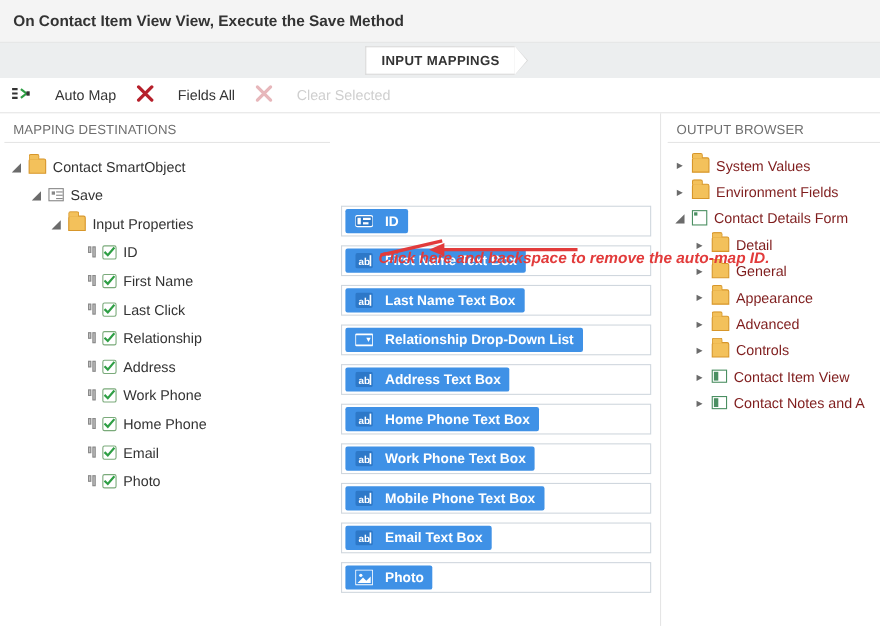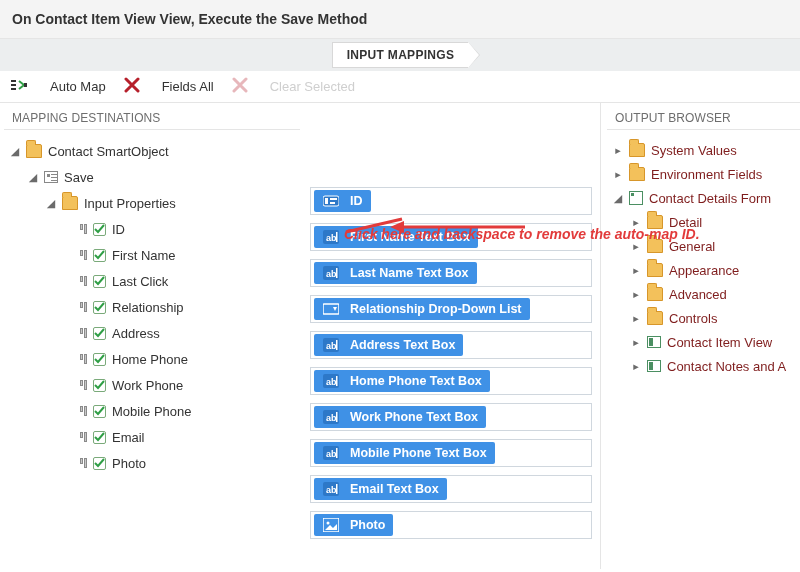--- a/index.html
+++ b/index.html
@@ -216,47 +216,34 @@
               <span class="expander none">◢</span>
               <span class="prop-icon">
                 <span></span>
                 <span></span>
               </span>
               <span class="chk">
                 <svg width="11" height="11">
                   <path d="M1 5 L4 8 L10 1" stroke="#2f9f45" stroke-width="2" fill="none"></path>
                 </svg>
               </span>
+              <span class="label">Work Phone</span>
+            </div>
+            <div class="tree-row indent3">
+              <span class="expander none">◢</span>
+              <span class="prop-icon">
+                <span></span>
+                <span></span>
+              </span>
+              <span class="chk">
+                <svg width="11" height="11">
+                  <path d="M1 5 L4 8 L10 1" stroke="#2f9f45" stroke-width="2" fill="none"></path>
+                </svg>
+              </span>
               <span class="label">Home Phone</span>
-            </div>
-            <div class="tree-row indent3">
-              <span class="expander none">◢</span>
-              <span class="prop-icon">
-                <span></span>
-                <span></span>
-              </span>
-              <span class="chk">
-                <svg width="11" height="11">
-                  <path d="M1 5 L4 8 L10 1" stroke="#2f9f45" stroke-width="2" fill="none"></path>
-                </svg>
-              </span>
-              <span class="label">Work Phone</span>
-            </div>
-            <div class="tree-row indent3">
-              <span class="expander none">◢</span>
-              <span class="prop-icon">
-                <span></span>
-                <span></span>
-              </span>
-              <span class="chk">
-                <svg width="11" height="11">
-                  <path d="M1 5 L4 8 L10 1" stroke="#2f9f45" stroke-width="2" fill="none"></path>
-                </svg>
-              </span>
-              <span class="label">Mobile Phone</span>
             </div>
             <div class="tree-row indent3">
               <span class="expander none">◢</span>
               <span class="prop-icon">
                 <span></span>
                 <span></span>
               </span>
               <span class="chk">
                 <svg width="11" height="11">
                   <path d="M1 5 L4 8 L10 1" stroke="#2f9f45" stroke-width="2" fill="none"></path>

